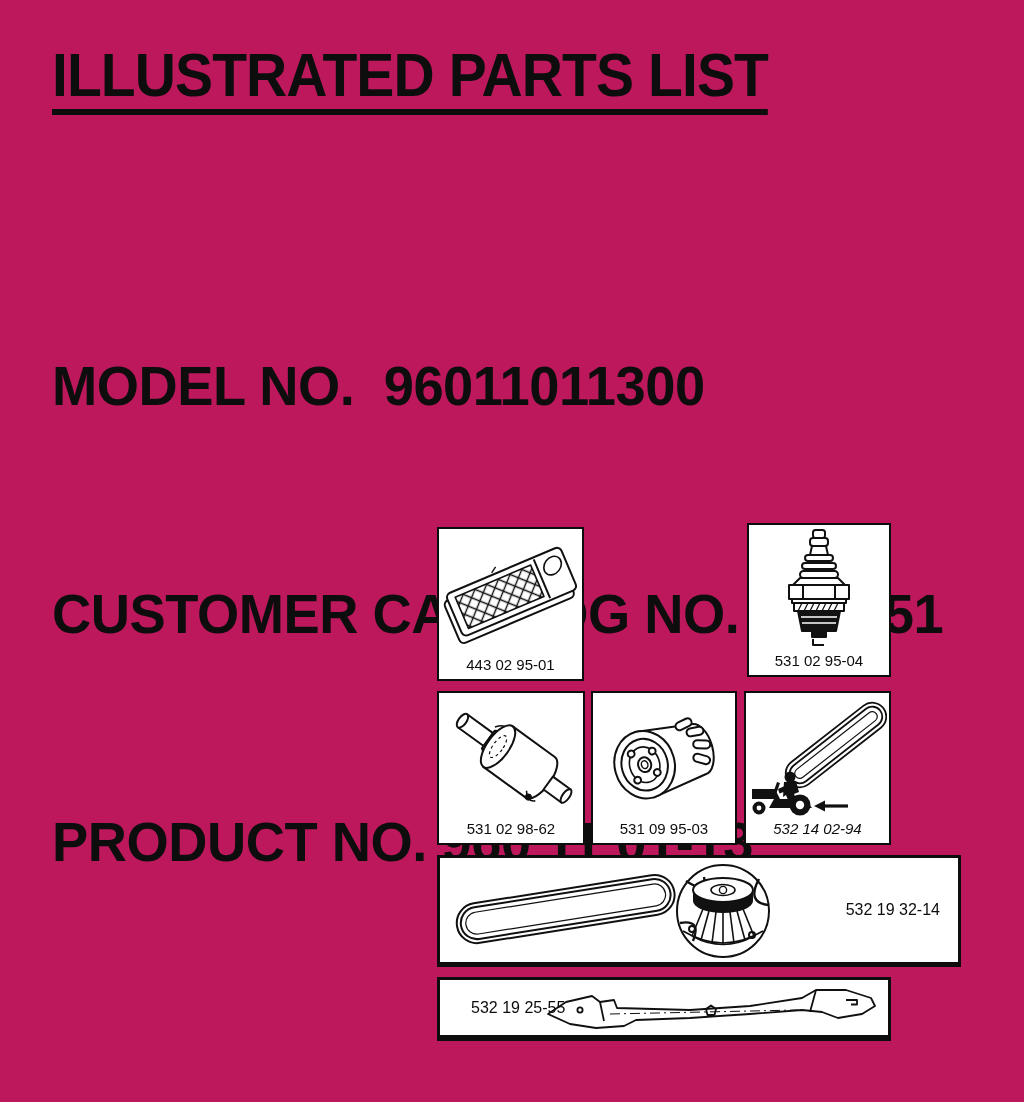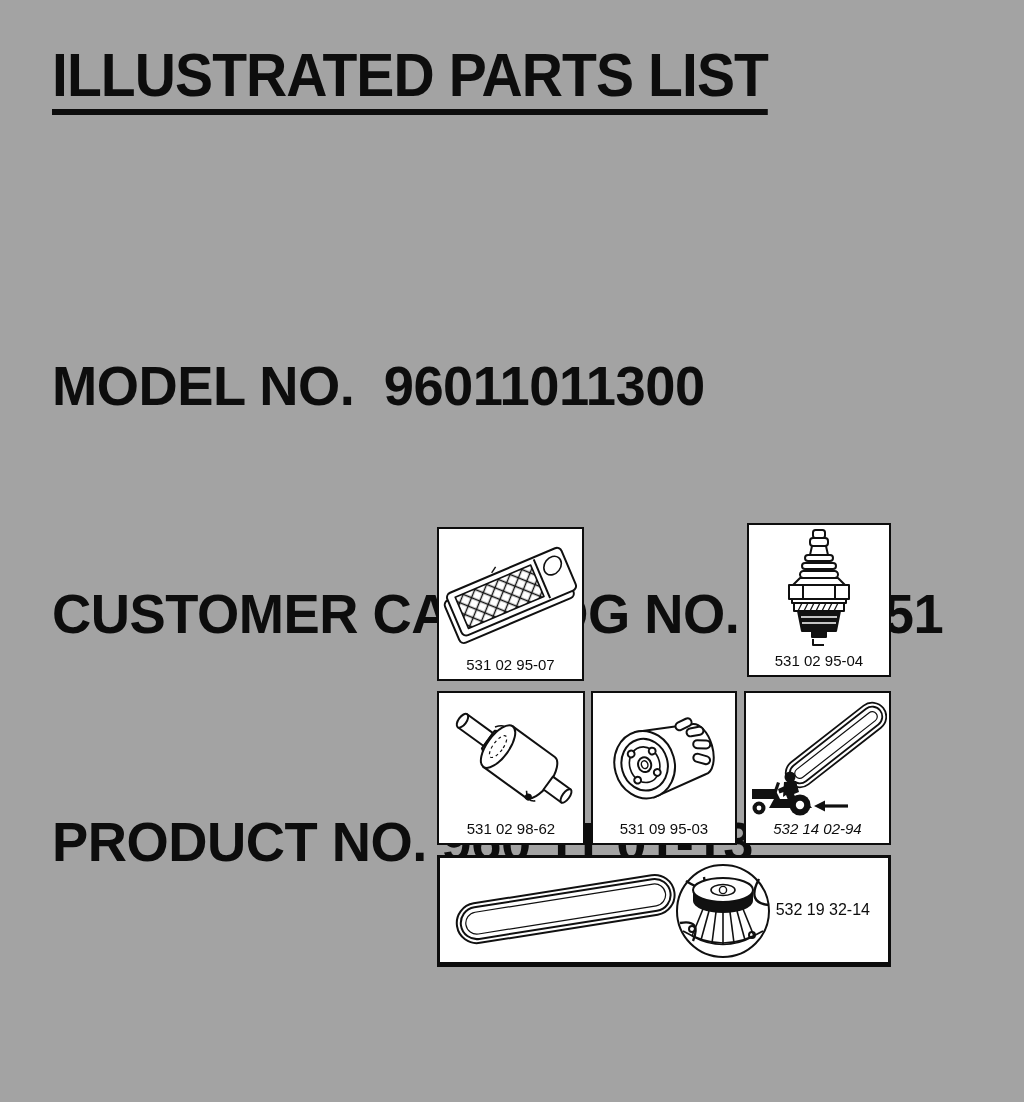--- a/index.html
+++ b/index.html
@@ -1,18 +1,18 @@
 <!DOCTYPE html>
 <html><head>
 <meta charset="utf-8">
 <style>
   html,body{margin:0;padding:0;background:#ffffff;}
   body{width:1024px;height:1102px;position:relative;overflow:hidden;
        font-family:"Liberation Sans", sans-serif;color:#0d0d0d;}
-  .page{position:absolute;inset:0;background:#a3a3a3;}
+  .page{position:absolute;inset:0;background:#be185d;}
 
   .title{
     position:absolute;left:52px;top:44px;
     font-size:62px;font-weight:700;line-height:1.0;
     letter-spacing:-1px;white-space:pre;
     transform:scaleX(0.92);transform-origin:0 0;
     border-bottom:6px solid #0d0d0d;padding-bottom:3px;
     display:inline-block;
   }
   .model-block{
@@ -58,21 +58,21 @@
       </defs>
       <g transform="rotate(-23 70 62)">
         <rect x="4" y="44" width="124" height="46" rx="5" fill="#ffffff"></rect>
         <rect x="9" y="38" width="124" height="46" rx="5" fill="#ffffff"></rect>
         <rect x="17" y="44" width="82" height="34" fill="url(#mesh)" stroke-width="1.6"></rect>
         <line x1="104" y1="40" x2="104" y2="82"></line>
         <ellipse cx="119" cy="53" rx="10" ry="8" transform="rotate(-30 119 53)" fill="#ffffff" stroke-width="1.6"></ellipse>
         <line x1="60" y1="36" x2="66" y2="32" stroke-width="1.4"></line>
       </g>
     </svg>
-    <div class="plabel">531 02 95-07</div>
+    <div class="plabel">443 02 95-01</div>
   </div>
 
   <div class="box" style="left:747px;top:523px;width:144px;height:154px;">
     <svg class="art" style="left:2px;top:2px;" width="136" height="122" viewBox="0 0 136 122" fill="#ffffff" stroke="#101010" stroke-width="2" stroke-linejoin="round">
       <rect x="62" y="3" width="12" height="8" rx="2.5"></rect>
       <rect x="59" y="11" width="18" height="8" rx="3"></rect>
       <path d="M61,19 L59,28 H77 L75,19 Z"></path>
       <rect x="54" y="28" width="28" height="6" rx="3"></rect>
       <rect x="51" y="36" width="34" height="6" rx="3"></rect>
       <rect x="49" y="44" width="38" height="7" rx="3.5"></rect>
@@ -161,21 +161,21 @@
         <circle cx="52" cy="110" r="10.5"></circle>
       </g>
       <circle cx="11" cy="113" r="2.4" fill="#ffffff" stroke="none"></circle>
       <circle cx="52" cy="110" r="4.2" fill="#ffffff" stroke="none"></circle>
       <path d="M74,111 h26" stroke-width="3.2"></path>
       <path d="M66,111 l11,-5.5 v11 z" fill="#111111" stroke="none"></path>
     </svg>
     <div class="plabel">532 14 02-94</div>
   </div>
 
-  <div class="box wide" style="left:437px;top:855px;width:454px;height:112px;">
+  <div class="box wide" style="left:437px;top:855px;width:524px;height:112px;">
     <svg class="art" style="left:6px;top:1px;" width="330" height="104" viewBox="0 0 330 104" fill="none" stroke="#101010" stroke-width="2" stroke-linejoin="round">
       <g transform="rotate(-9 120 52)">
         <rect x="10" y="30" width="220" height="40" rx="20"></rect>
         <rect x="14" y="34" width="212" height="32" rx="16"></rect>
         <rect x="19" y="39" width="202" height="22" rx="11" stroke-width="1.2"></rect>
       </g>
       <g>
         <circle cx="277" cy="52" r="46" fill="#ffffff"></circle>
         <path d="M240,22 Q262,36 258,18" stroke-width="2.4"></path>
         <path d="M313,20 Q300,44 323,46" stroke-width="2.4"></path>
@@ -195,14 +195,26 @@
         </g>
         <path d="M247,31 A30,12 0 0 0 307,31 L307,42 A30,12 0 0 1 247,42 Z" fill="#111111" stroke="none"></path>
         <ellipse cx="277" cy="31" rx="30" ry="12" fill="#ffffff"></ellipse>
         <ellipse cx="277" cy="31" rx="12" ry="5.5" stroke-width="1.6"></ellipse>
         <circle cx="277" cy="31" r="3.6" stroke-width="1.4"></circle>
       </g>
     </svg>
     <div class="sidelabel" style="right:18px;">532 19 32-14</div>
   </div>
 
+  <div class="box wide" style="left:437px;top:977px;width:454px;height:64px;border-bottom-width:6px;">
+    <svg class="art" style="left:100px;top:1px;" width="345" height="56" viewBox="0 0 345 56" fill="#ffffff" stroke="#101010" stroke-width="1.8" stroke-linejoin="round">
+      <path d="M8,33 L26,21 L52,15 L60,21 L74,19 L77,27 L150,29 L210,25 L262,17 L276,9 L306,9 L331,17 L335,25 L322,33 L298,37 L282,31 L262,29 L210,33 L150,37 L96,39 L84,45 L56,47 L30,43 Z"></path>
+      <path d="M60,21 L64,40" fill="none"></path>
+      <path d="M276,9 L270,31" fill="none"></path>
+      <path d="M70,33 L258,29" fill="none" stroke-width="1" stroke-dasharray="10 4 2 4"></path>
+      <circle cx="40" cy="29" r="2.6" fill="none"></circle>
+      <path d="M166,28 l5,-3.5 5,3.5 -1.5,6 h-7 z" fill="none"></path>
+      <path d="M306,19 h11 v4.5 h-6" fill="none"></path>
+    </svg>
+    <div class="sidelabel" style="left:31px;">532 19 25-55</div>
+  </div>
 
 </div>
 
 </body></html>

